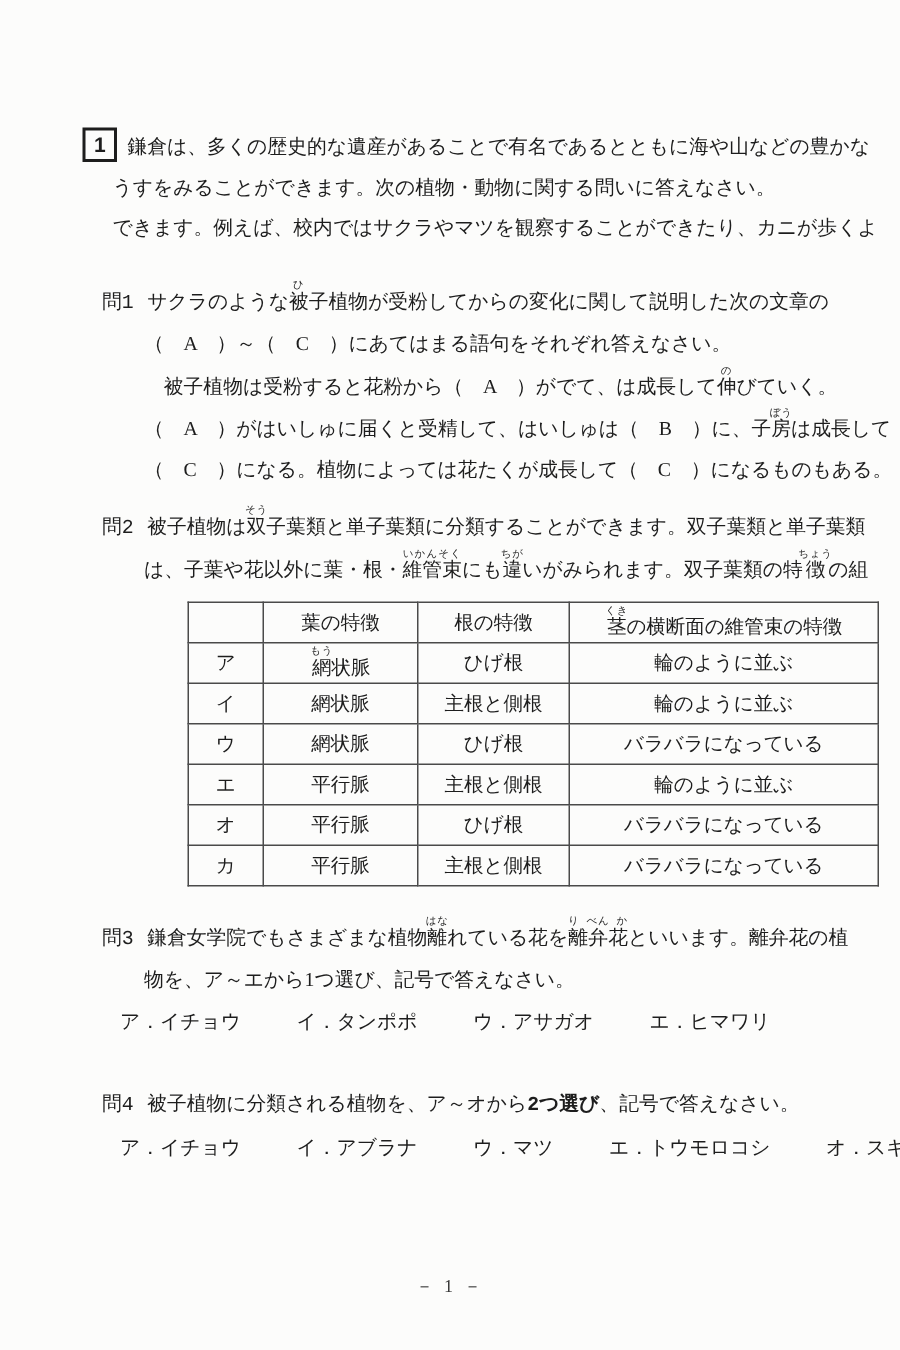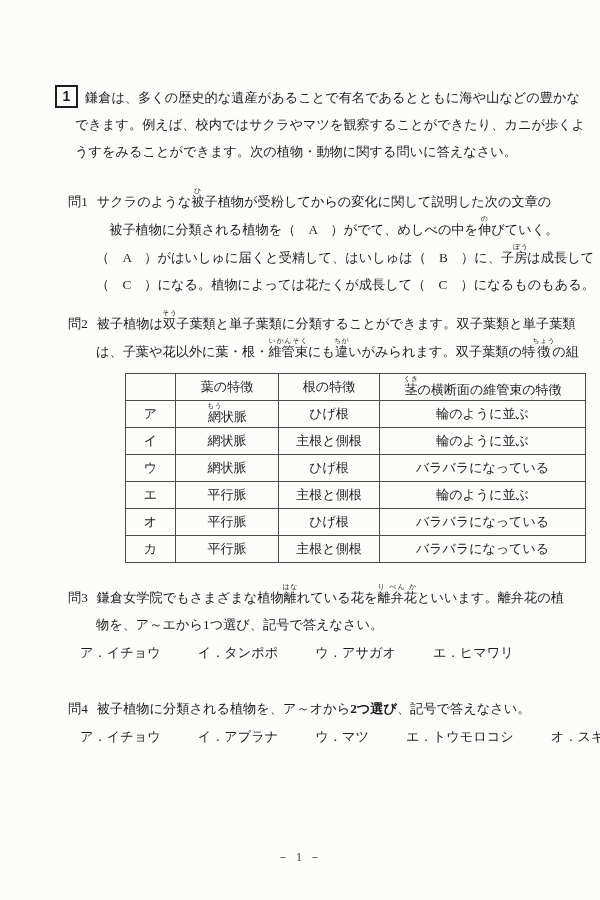--- a/index.html
+++ b/index.html
@@ -16,21 +16,21 @@
     height:28px;line-height:28px;
     white-space:nowrap;
   }
   .intro .line{height:27px;line-height:27px;}
   rt{font-size:7px;letter-spacing:0.5px;line-height:1;font-weight:normal;}
   ruby{ruby-position:over;}
   .b{font-weight:bold;text-align:center;}
   .qlabel{margin-right:9px;}
   .qblock{margin-left:68px;}
   .qblock .line{padding-left:28px;}
-  .qblock .line.first{padding-left:0;}
+  .qblock .line.first{padding-left:0;font-family:Liberation Mono, monospace;}
   .intro{padding:84px 10px 0 75px;}
   .intro .line.first{text-indent:10px;}
   .num-box{
     position:absolute;left:55px;top:85px;
     width:19px;height:19px;
     border:2px solid #1d1d1d;
     text-align:center;line-height:19px;
     font-weight:bold;font-size:14px;
     font-family:"Liberation Sans","DejaVu Sans",sans-serif;
   }
@@ -54,29 +54,30 @@
 </style>
 </head>
 <body>
 
 <div class="page">
 
   <div class="num-box">1</div>
 
   <div class="intro">
     <div class="line first"><span>鎌倉は、多くの歴史的な遺産があることで有名であるとともに海や山などの豊かな</span></div>
+    <div class="line"><span>うすをみることができます。次の植物・動物に関する問いに答えなさい。</span></div>
     <div class="line"><span>できます。例えば、校内ではサクラやマツを観察することができたり、カニが歩くよ</span></div>
-    <div class="line"><span>うすをみることができます。次の植物・動物に関する問いに答えなさい。</span></div>
   </div>
 
   <div class="qblock q1">
     <div class="line first">
       <span class="qlabel">問1</span><span><span>サクラのような</span><ruby>被<rt>ひ</rt></ruby><span>子植物が受粉してからの変化に関して説明した次の文章の</span></span>
     </div>
-    <div class="line"><span>　被子植物に分類される植物を（　A　）がでて、めしべの中を</span><ruby>伸<rt>の</rt></ruby><span>びていく。</span></div>
+    <div class="line"><span>（　A　）～（　C　）にあてはまる語句をそれぞれ答えなさい。</span></div>
+    <div class="line"><span>　被子植物は受粉すると花粉から（　A　）がでて、は成長して</span><ruby>伸<rt>の</rt></ruby><span>びていく。</span></div>
     <div class="line"><span>（　A　）がはいしゅに届くと受精して、はいしゅは（　B　）に、子</span><ruby>房<rt>ぼう</rt></ruby><span>は成長して</span></div>
     <div class="line"><span>（　C　）になる。植物によっては花たくが成長して（　C　）になるものもある。</span></div>
   </div>
 
   <div class="qblock q2">
     <div class="line first">
       <span class="qlabel">問2</span><span><span>被子植物は</span><ruby>双<rt>そう</rt></ruby><span>子葉類と単子葉類に分類することができます。双子葉類と単子葉類</span></span>
     </div>
     <div class="line"><span>は、子葉や花以外に葉・根・</span><ruby>維管束<rt>いかんそく</rt></ruby><span>にも</span><ruby>違<rt>ちが</rt></ruby><span>いがみられます。双子葉類の特</span><ruby>徴<rt>ちょう</rt></ruby><span>の組</span></div>
   </div>

